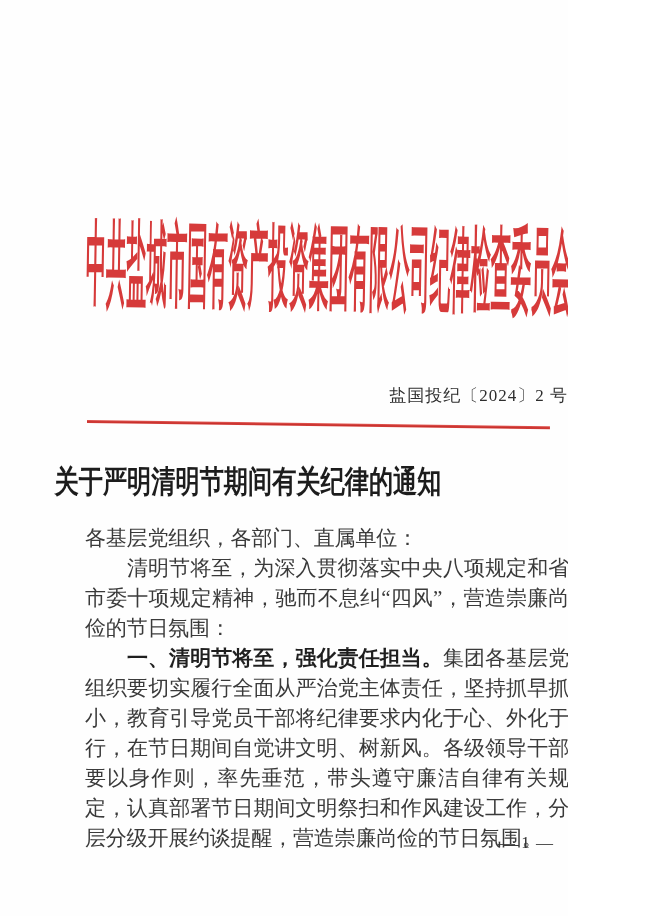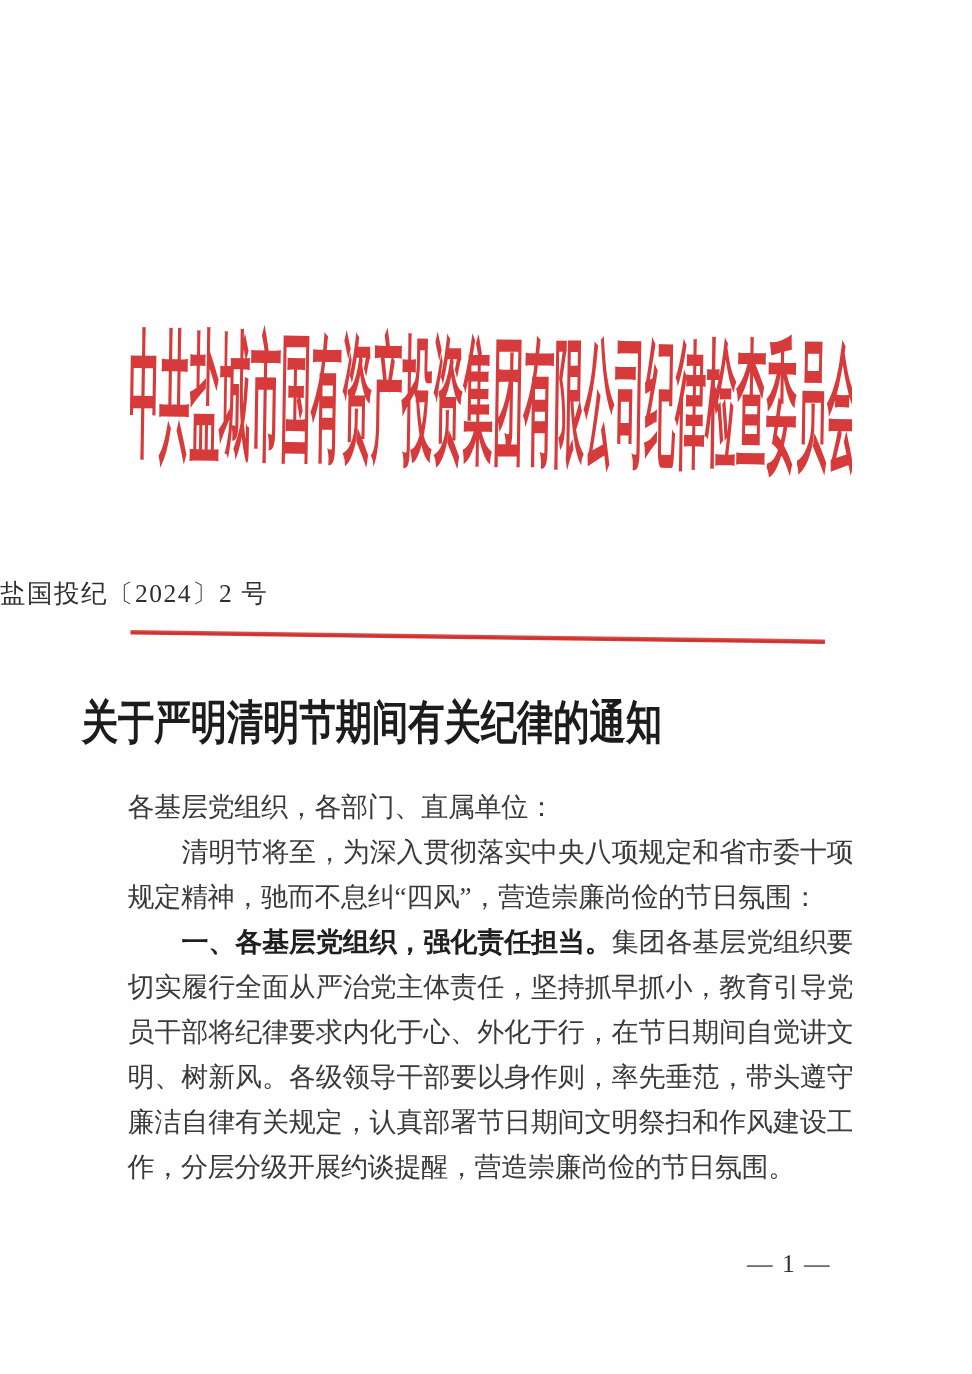--- a/index.html
+++ b/index.html
@@ -28,21 +28,21 @@
     letter-spacing: 0px;
     transform: rotate(0.9deg) scaleX(0.22);
     transform-origin: 0 50%;
     font-family: "Liberation Serif", serif;
   }
   .doc-number {
     position: absolute;
     left: 0;
     top: 384px;
     width: 100%;
-    text-align: left;
+    text-align: right;
     font-size: 17px;
     color: #2e2e2e;
     letter-spacing: 1px;
   }
   .red-rule {
     position: absolute;
     left: 87px;
     top: 420px;
     width: 463px;
     height: 3px;
@@ -64,21 +64,21 @@
     color: #1c1c1c;
     white-space: nowrap;
     transform: scaleX(0.78);
     transform-origin: 50% 50%;
   }
   .body-text {
     position: absolute;
     left: 85px;
     top: 523px;
     width: 484px;
-    font-size: 18px;
+    font-size: 21px;
     line-height: 30px;
     letter-spacing: -0.2px;
     color: #3a3a3a;
     text-align: justify;
     text-justify: inter-ideograph;
   }
   .body-text p {
     margin: 0;
   }
   .indent {
@@ -110,18 +110,18 @@
 
   <div class="red-rule"></div>
 
   <div class="doc-title-wrap">
     <div class="doc-title">关于严明清明节期间有关纪律的通知</div>
   </div>
 
   <div class="body-text">
     <p>各基层党组织，各部门、直属单位：</p>
     <p class="indent">清明节将至，为深入贯彻落实中央八项规定和省市委十项规定精神，驰而不息纠“四风”，营造崇廉尚俭的节日氛围：</p>
-    <p class="indent"><span class="bold-heading">一、各基层党组织，强化责任担当。</span><span>集团各基层党组织要切实履行全面从严治党主体责任，坚持抓早抓小，教育引导党员干部将纪律要求内化于心、外化于行，在节日期间自觉讲文明、树新风。各级领导干部要以身作则，率先垂范，带头遵守廉洁自律有关规定，认真部署节日期间文明祭扫和作风建设工作，分层分级开展约谈提醒，营造崇廉尚俭的节日氛围。</span></p>
+    <p class="indent"><span class="bold-heading">一、清明节将至，强化责任担当。</span><span>集团各基层党组织要切实履行全面从严治党主体责任，坚持抓早抓小，教育引导党员干部将纪律要求内化于心、外化于行，在节日期间自觉讲文明、树新风。各级领导干部要以身作则，率先垂范，带头遵守廉洁自律有关规定，认真部署节日期间文明祭扫和作风建设工作，分层分级开展约谈提醒，营造崇廉尚俭的节日氛围。</span></p>
   </div>
 
   <div class="page-number">— 1 —</div>
 
 </div>
 
 </body></html>

